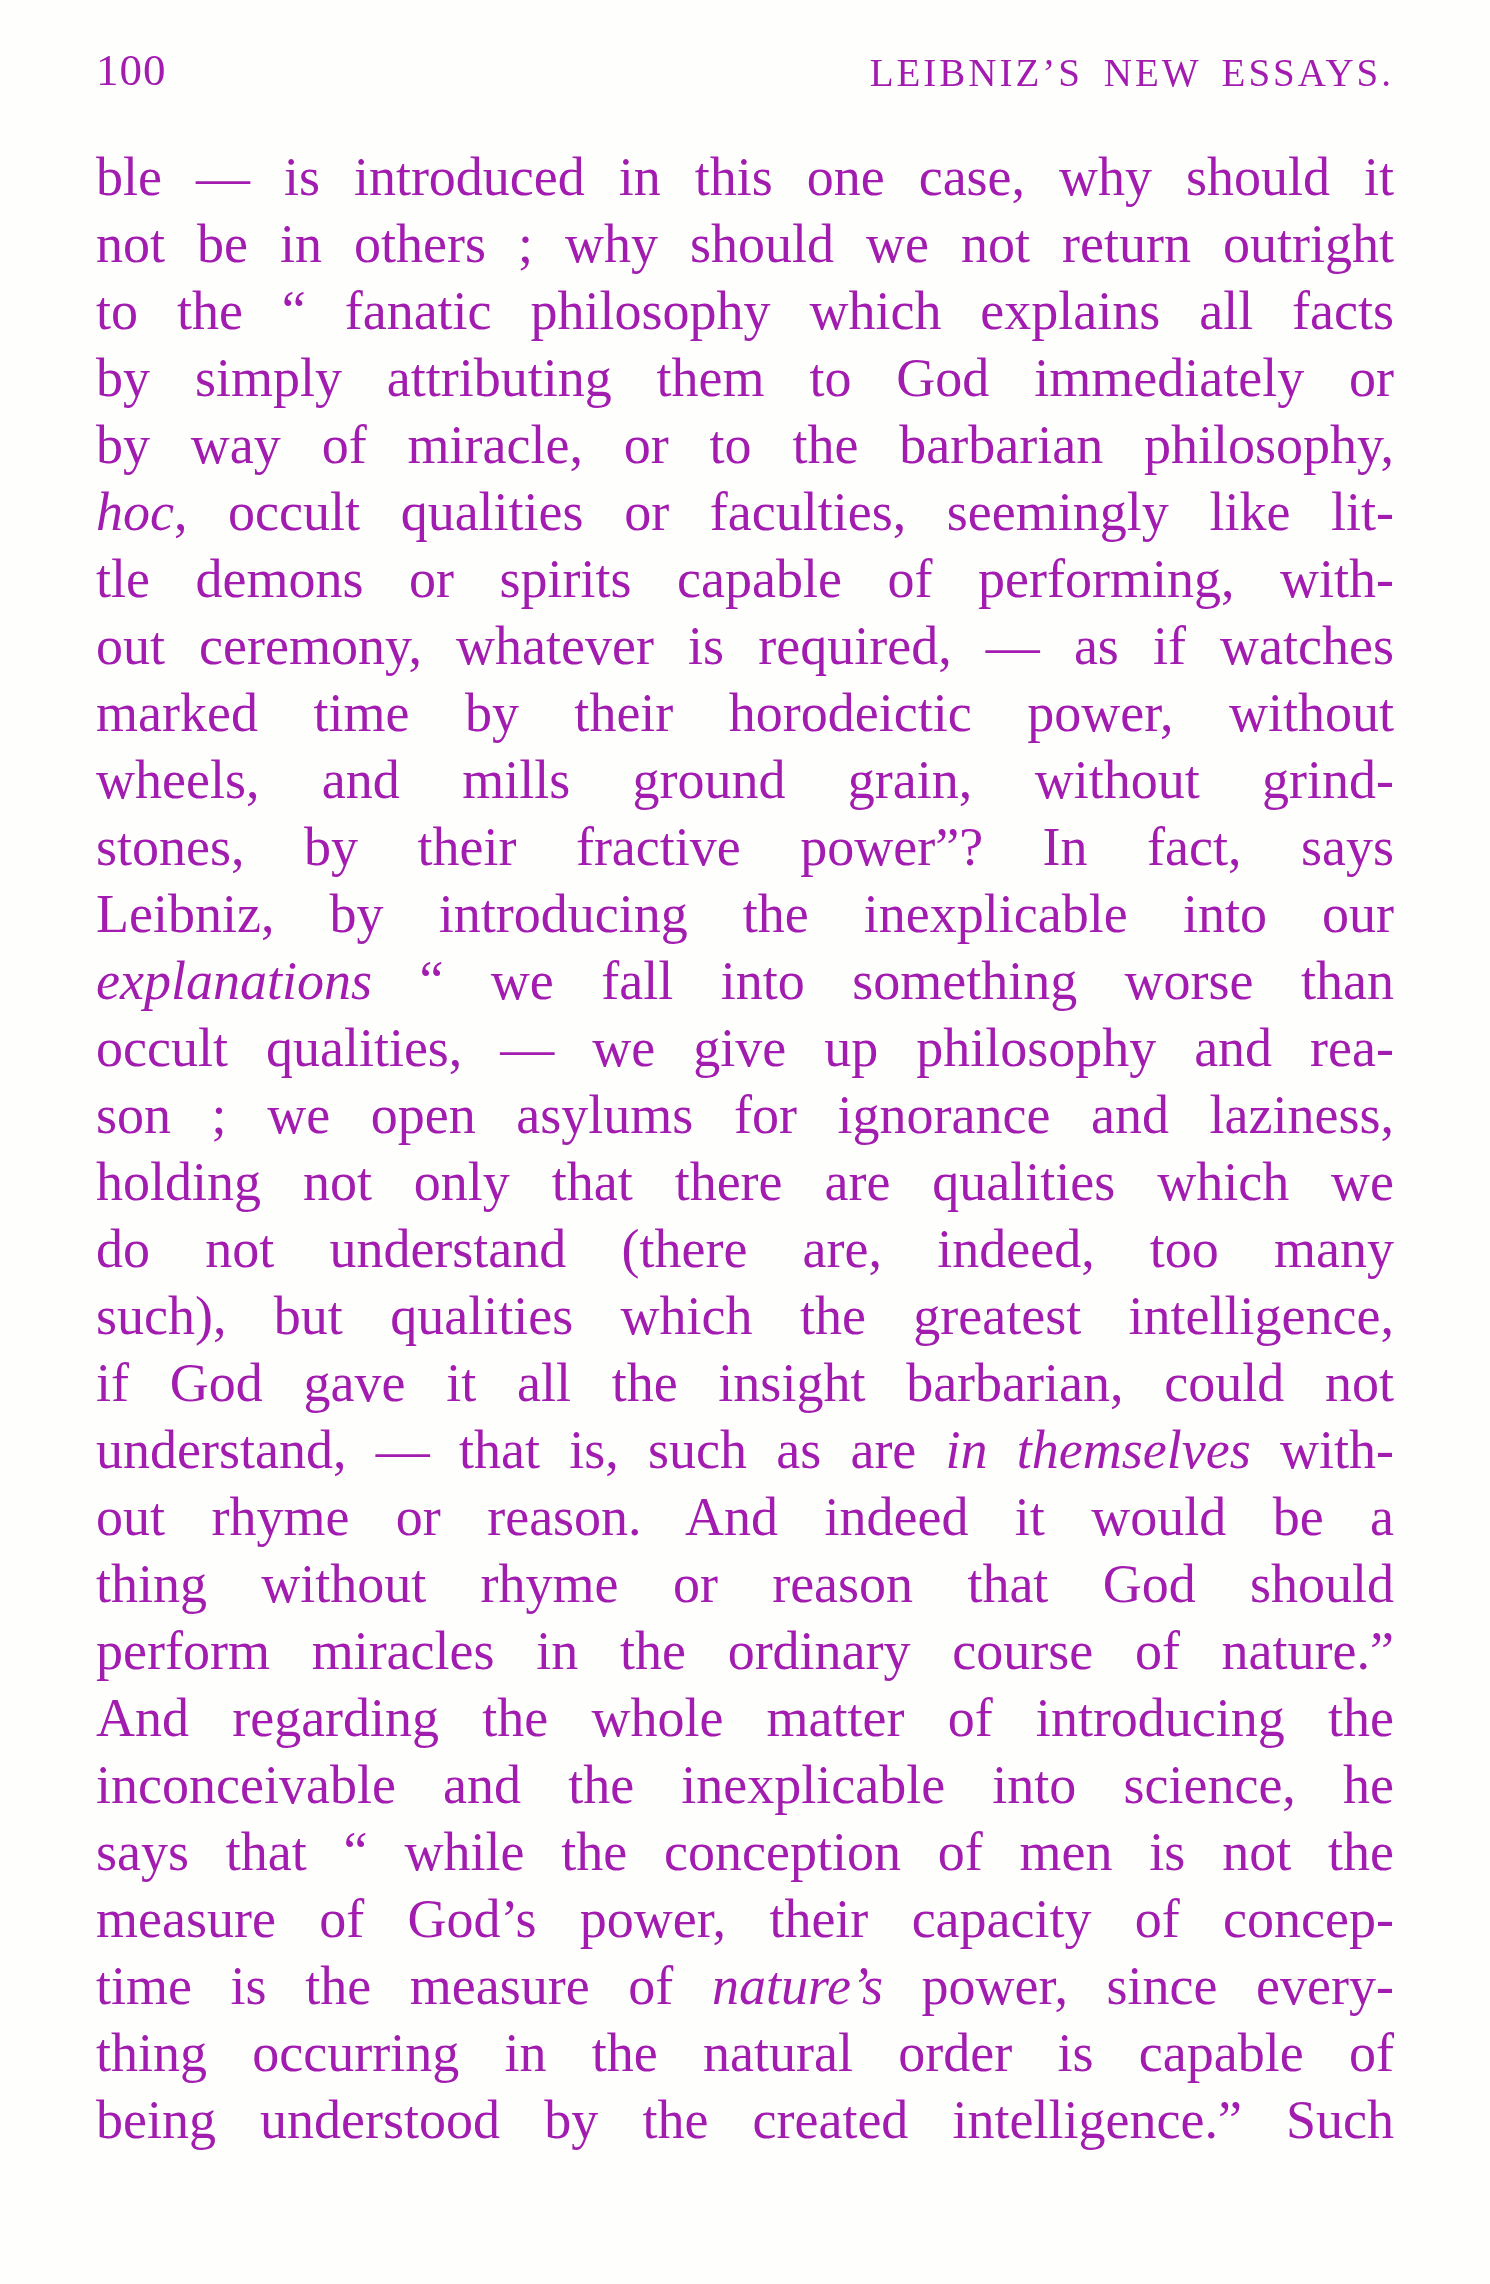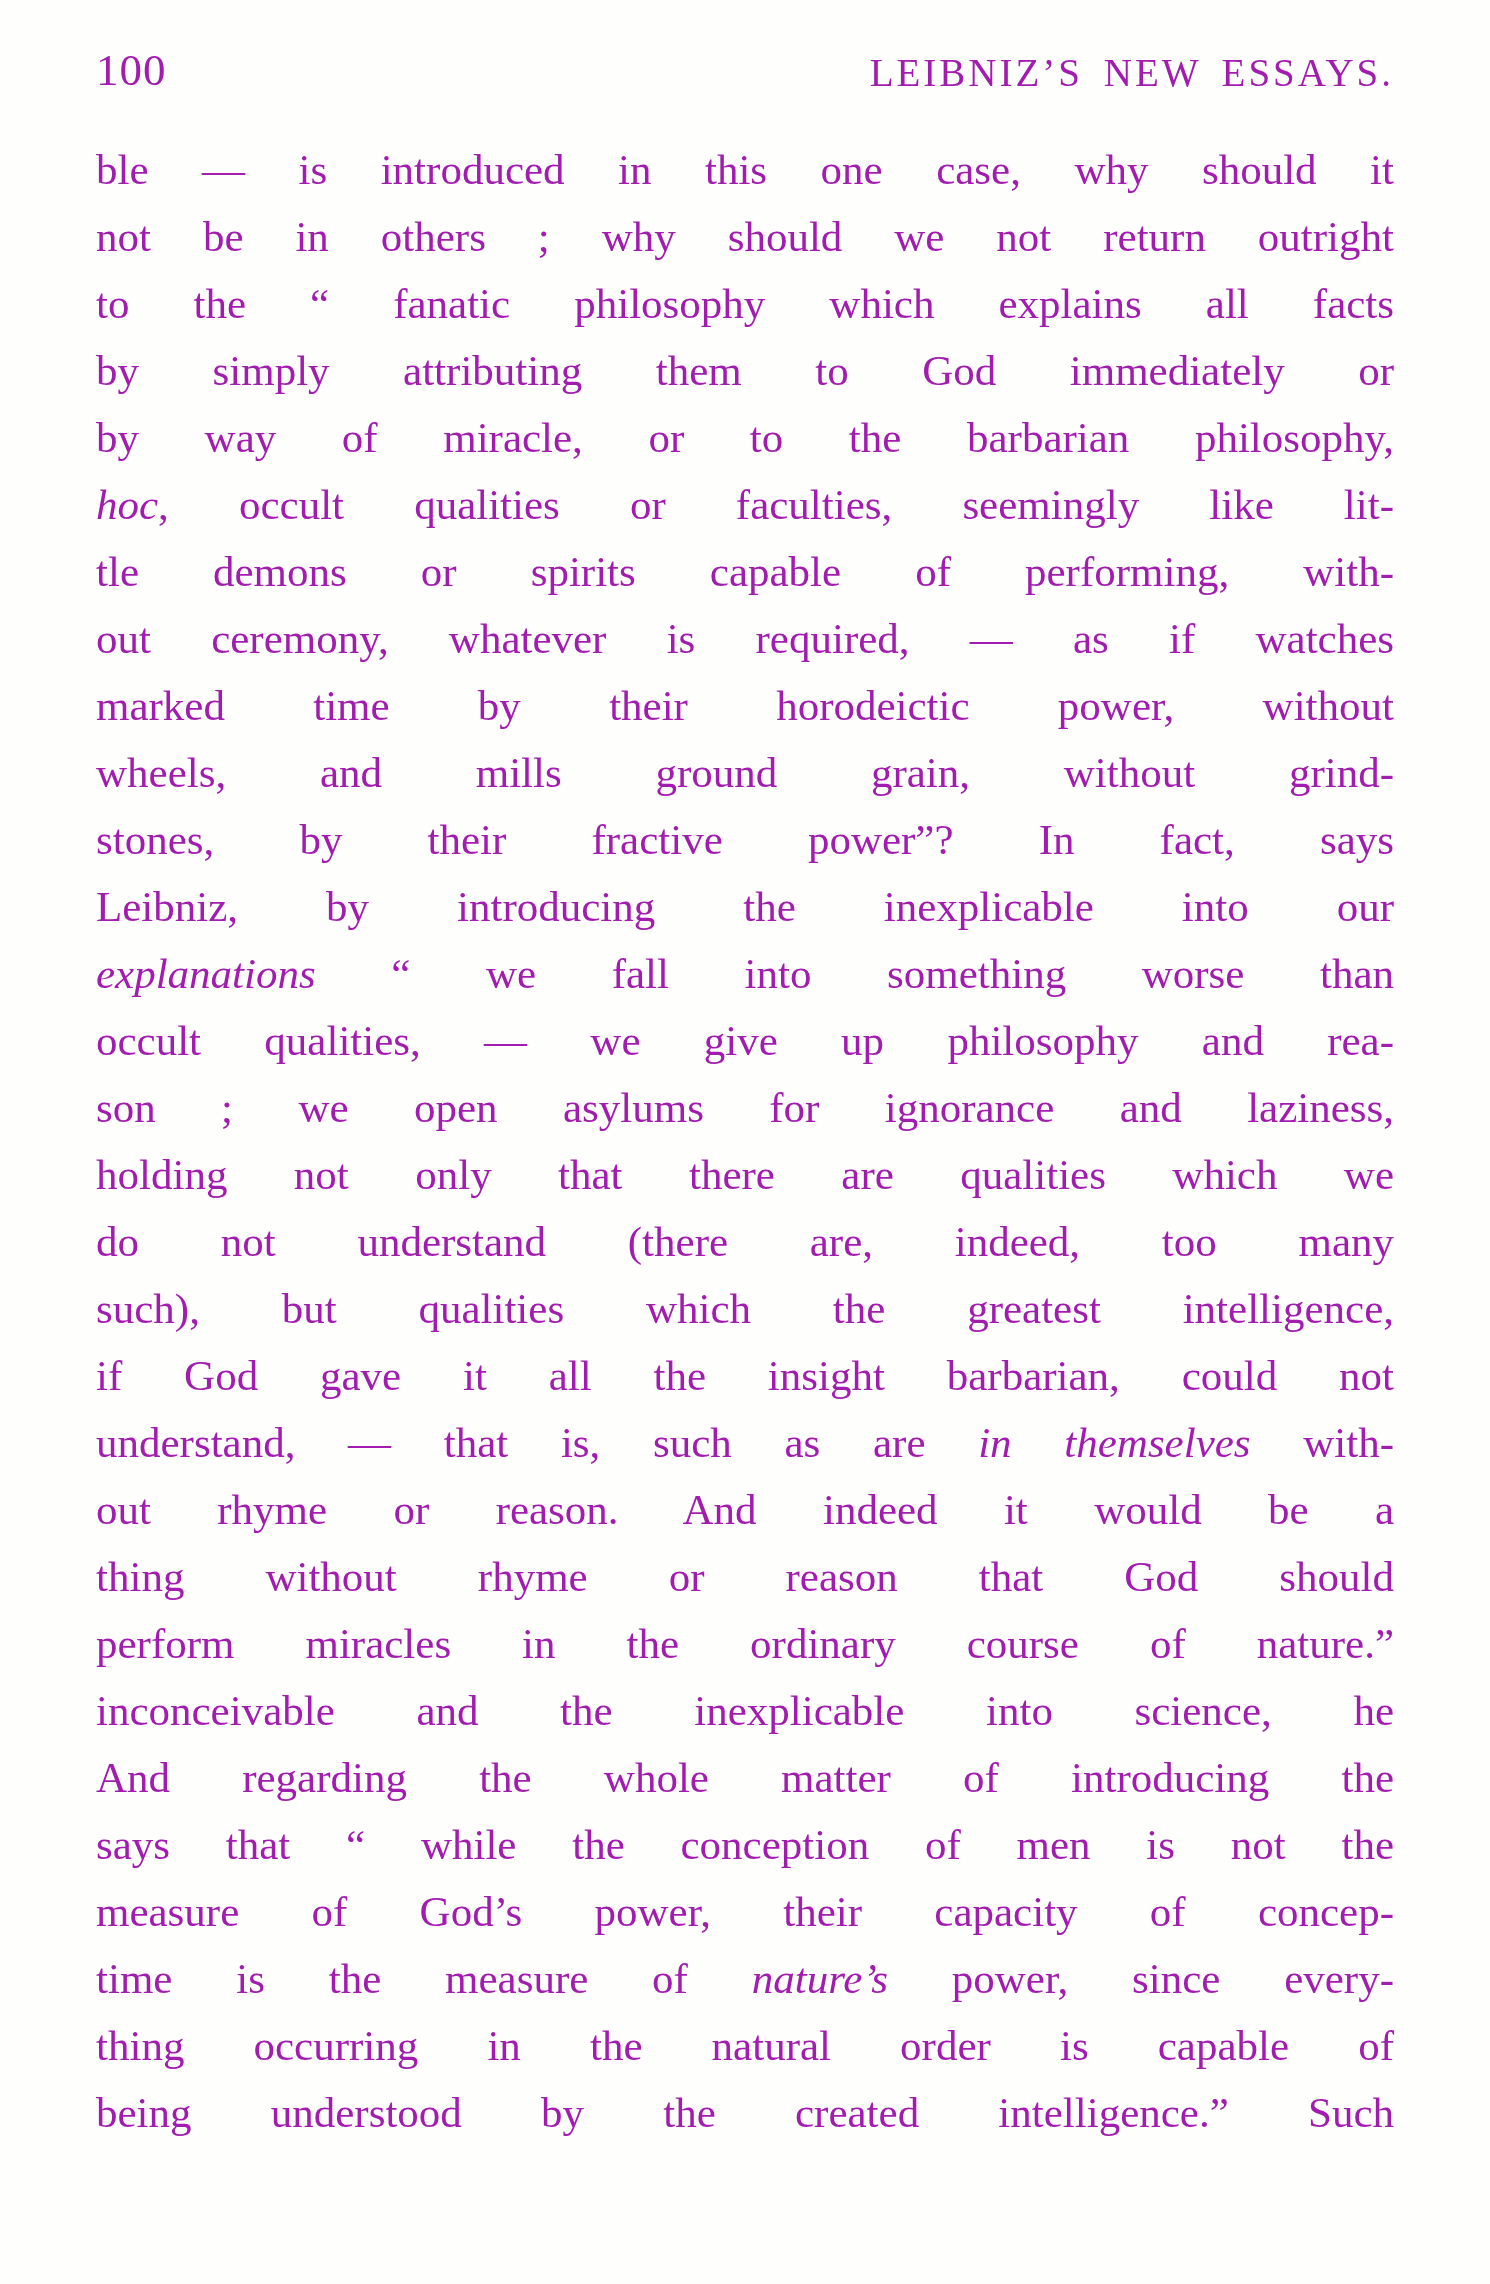--- a/index.html
+++ b/index.html
@@ -36,22 +36,22 @@
     left: 0;
     right: 0;
     top: 6px;
     text-align: right;
     font-size: 39px;
     letter-spacing: 3px;
     word-spacing: 8px;
     line-height: 1.1;
   }
   .body-text {
-    margin-top: 28px;
-    font-size: 43px;
+    margin-top: 36px;
+    font-size: 54px;
     line-height: 67px;
   }
   .line {
     text-align: justify;
     text-align-last: justify;
     -moz-text-align-last: justify;
     height: 67px;
     white-space: normal;
   }
   .line em {
@@ -83,21 +83,21 @@
       <div class="line"><span>occult qualities, — we give up philosophy and rea-</span></div>
       <div class="line"><span>son ; we open asylums for ignorance and laziness,</span></div>
       <div class="line"><span>holding not only that there are qualities which we</span></div>
       <div class="line"><span>do not understand (there are, indeed, too many</span></div>
       <div class="line"><span>such), but qualities which the greatest intelligence,</span></div>
       <div class="line"><span>if God gave it all the insight barbarian, could not</span></div>
       <div class="line"><span>understand, — that is, such as are </span><em>in themselves</em><span> with-</span></div>
       <div class="line"><span>out rhyme or reason.  And indeed it would be a</span></div>
       <div class="line"><span>thing without rhyme or reason that God should</span></div>
       <div class="line"><span>perform miracles in the ordinary course of nature.”</span></div>
+      <div class="line"><span>And regarding the whole matter of introducing the</span></div>
       <div class="line"><span>inconceivable and the inexplicable into science, he</span></div>
-      <div class="line"><span>And regarding the whole matter of introducing the</span></div>
       <div class="line"><span>says that “ while the conception of men is not the</span></div>
       <div class="line"><span>measure of God’s power, their capacity of concep-</span></div>
       <div class="line"><span>time is the measure of </span><em>nature’s</em><span> power, since every-</span></div>
       <div class="line"><span>thing occurring in the natural order is capable of</span></div>
       <div class="line"><span>being understood by the created intelligence.”  Such</span></div>
     </div>
 </div>
 
 </body></html>

